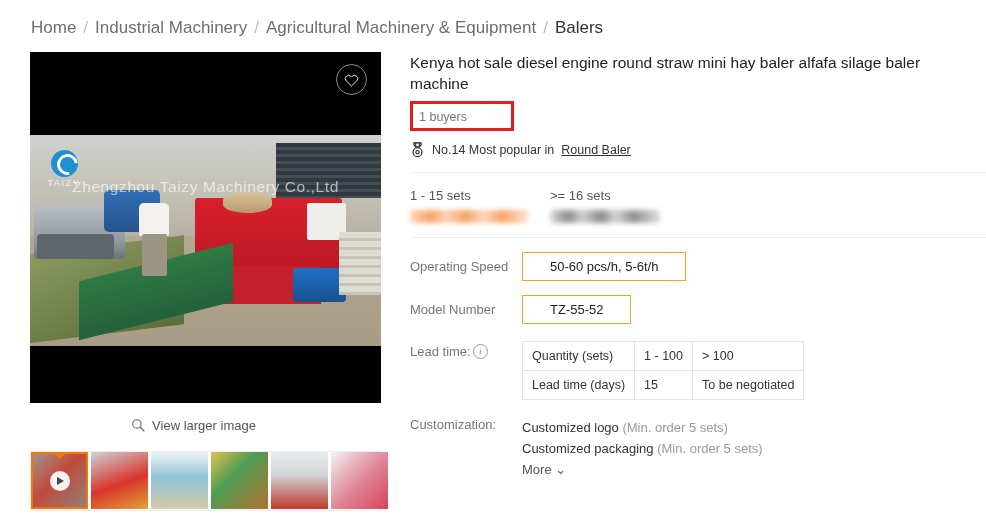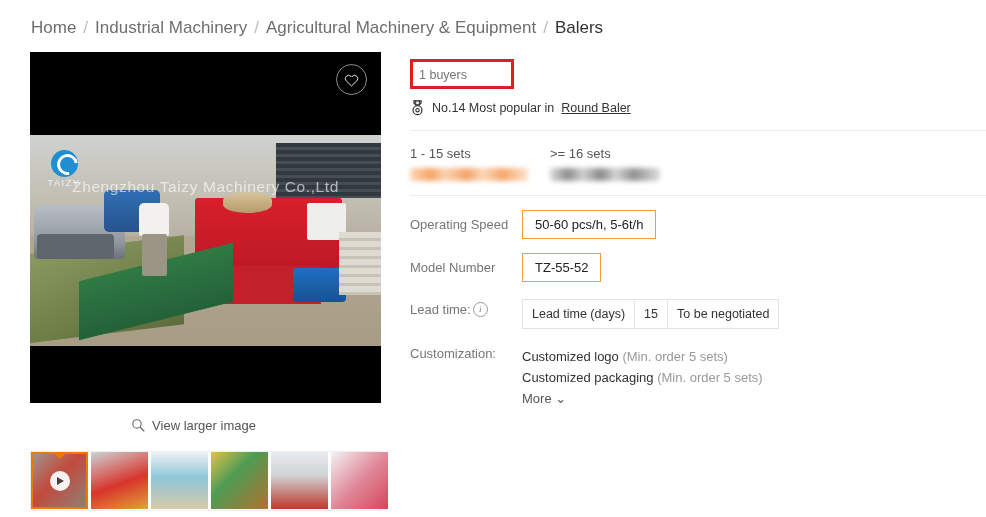--- a/index.html
+++ b/index.html
@@ -344,21 +344,21 @@
     margin-top: 14px;
   }
   .spec-label {
     font-size: 13px;
     color: #767676;
     width: 112px;
     flex: 0 0 auto;
   }
   .spec-value-box {
     border: 1px solid #f0a030;
-    padding: 6px 12px;
+    padding: 6px 27px;
     font-size: 13px;
     color: #222;
     display: inline-block;
   }
 
   .lead-row {
     display: flex;
     margin-top: 17px;
   }
   .lead-label {
@@ -481,20 +481,21 @@
   </div>
   <div class="thumb t2"></div>
   <div class="thumb t3"></div>
   <div class="thumb t4"></div>
   <div class="thumb t5"></div>
   <div class="thumb t6"></div>
 </div>
 
 <div class="right-col">
 
+  <h1 class="product-title">Kenya hot sale diesel engine round straw mini hay baler alfafa silage baler machine</h1>
 
   <div class="buyers-wrap">
     <span class="buyers-text">1 buyers</span>
   </div>
 
   <div class="rank-row">
     <svg width="15" height="16" viewBox="0 0 16 18">
       <path d="M4 1h8v2.4l-2 2H6l-2-2Z" fill="none" stroke="#222" stroke-width="1.3"></path>
       <line x1="6" y1="1" x2="6" y2="5" stroke="#222" stroke-width="1.1"></line>
       <line x1="10" y1="1" x2="10" y2="5" stroke="#222" stroke-width="1.1"></line>
@@ -530,20 +531,25 @@
     <span class="spec-value-box">TZ-55-52</span>
   </div>
 
   <div class="lead-row">
     <span class="lead-label">
       <span>Lead time:</span>
       <span class="info-icon">i</span>
     </span>
     <table class="lead-table">
       <tbody>
+          <tr>
+        <td>Quantity (sets)</td>
+        <td>1 - 100</td>
+        <td>&gt; 100</td>
+      </tr>
       <tr>
         <td>Lead time (days)</td>
         <td>15</td>
         <td>To be negotiated</td>
       </tr>
     </tbody>
       </table>
   </div>
 
   <div class="cust-row">

